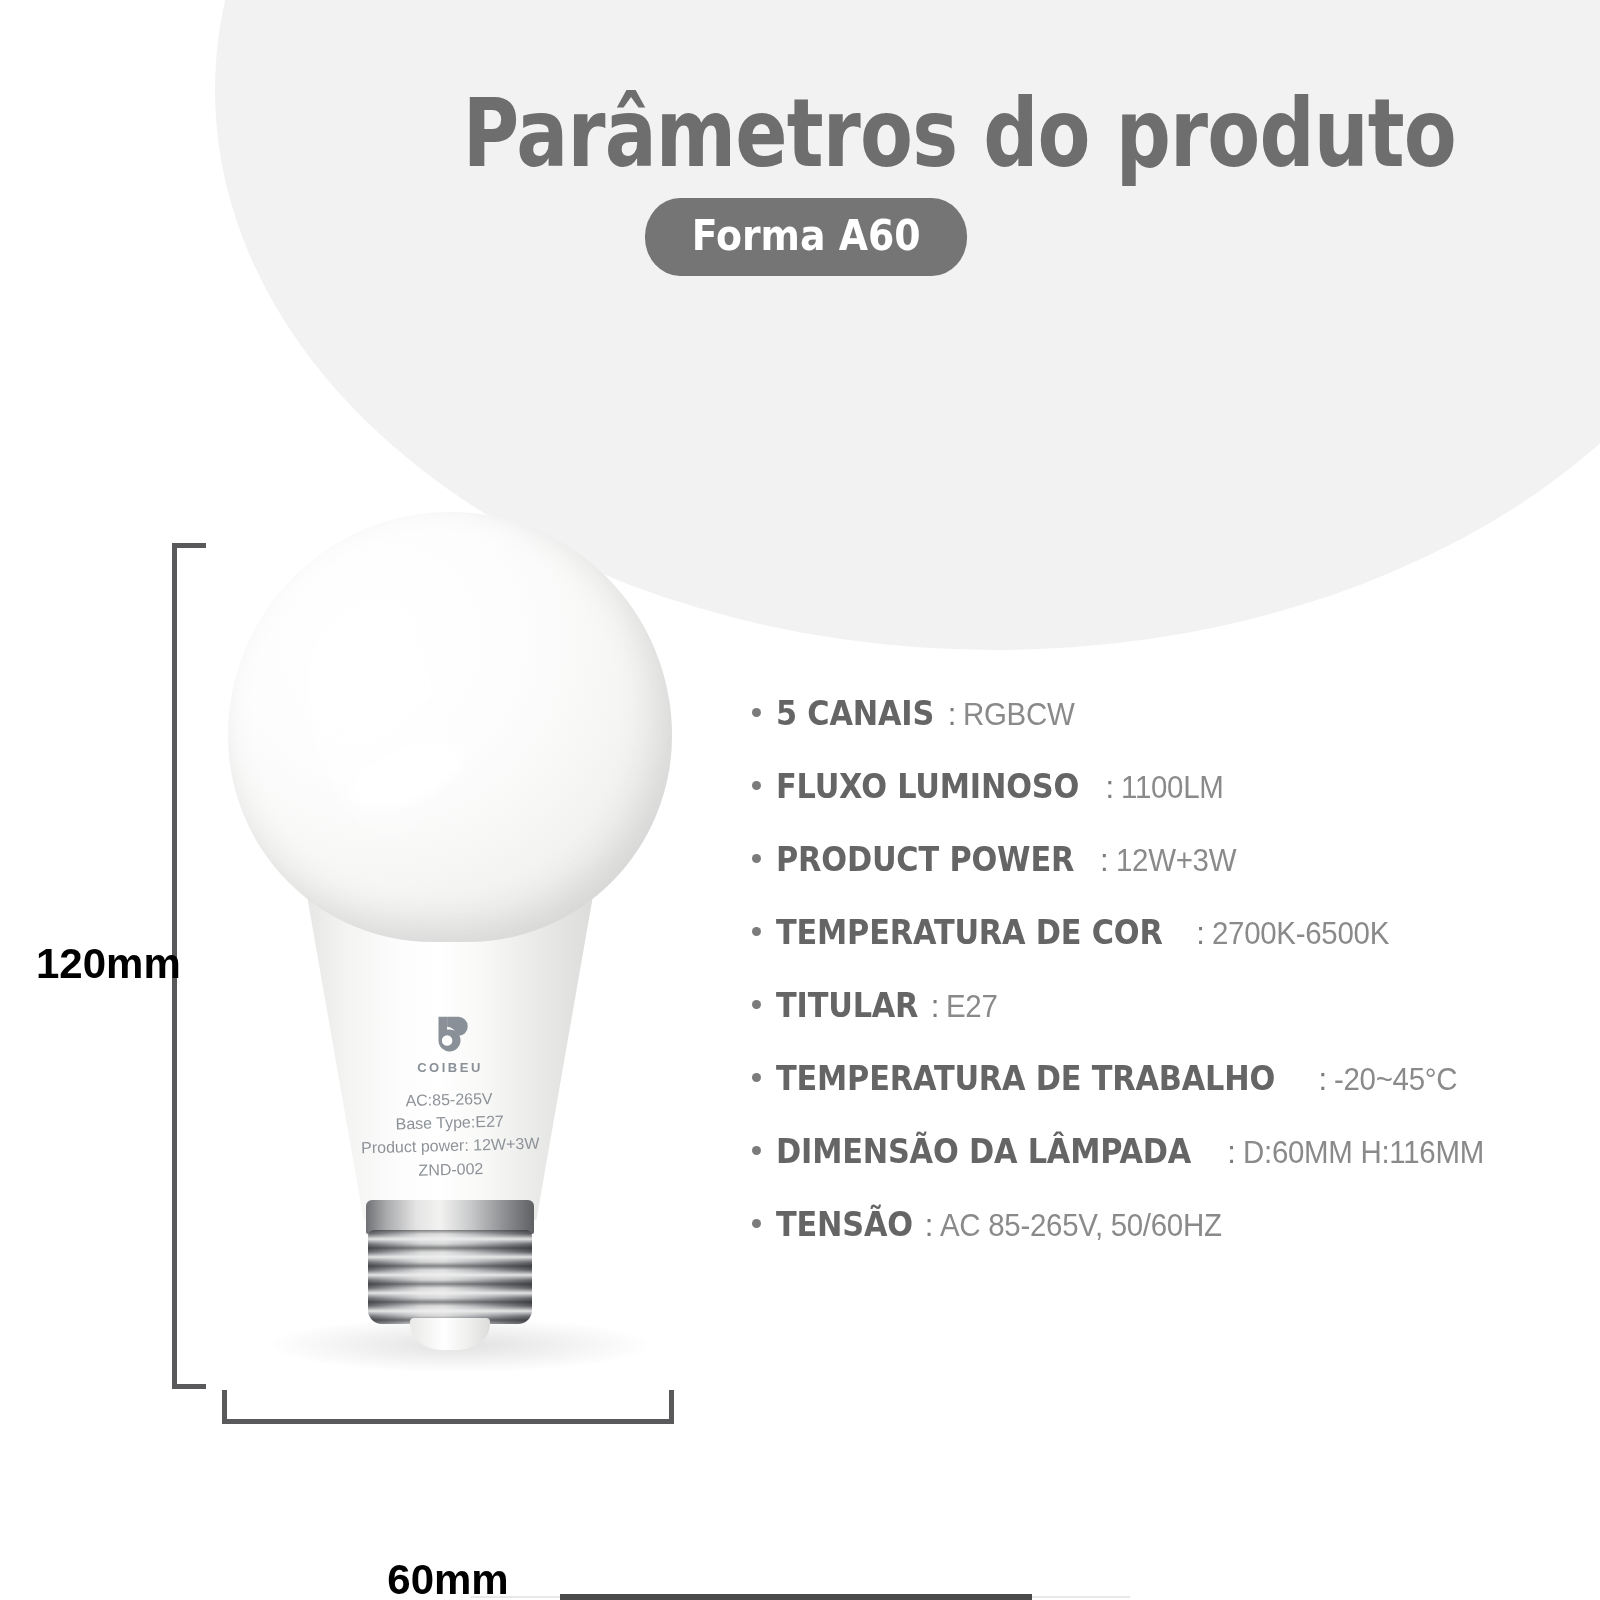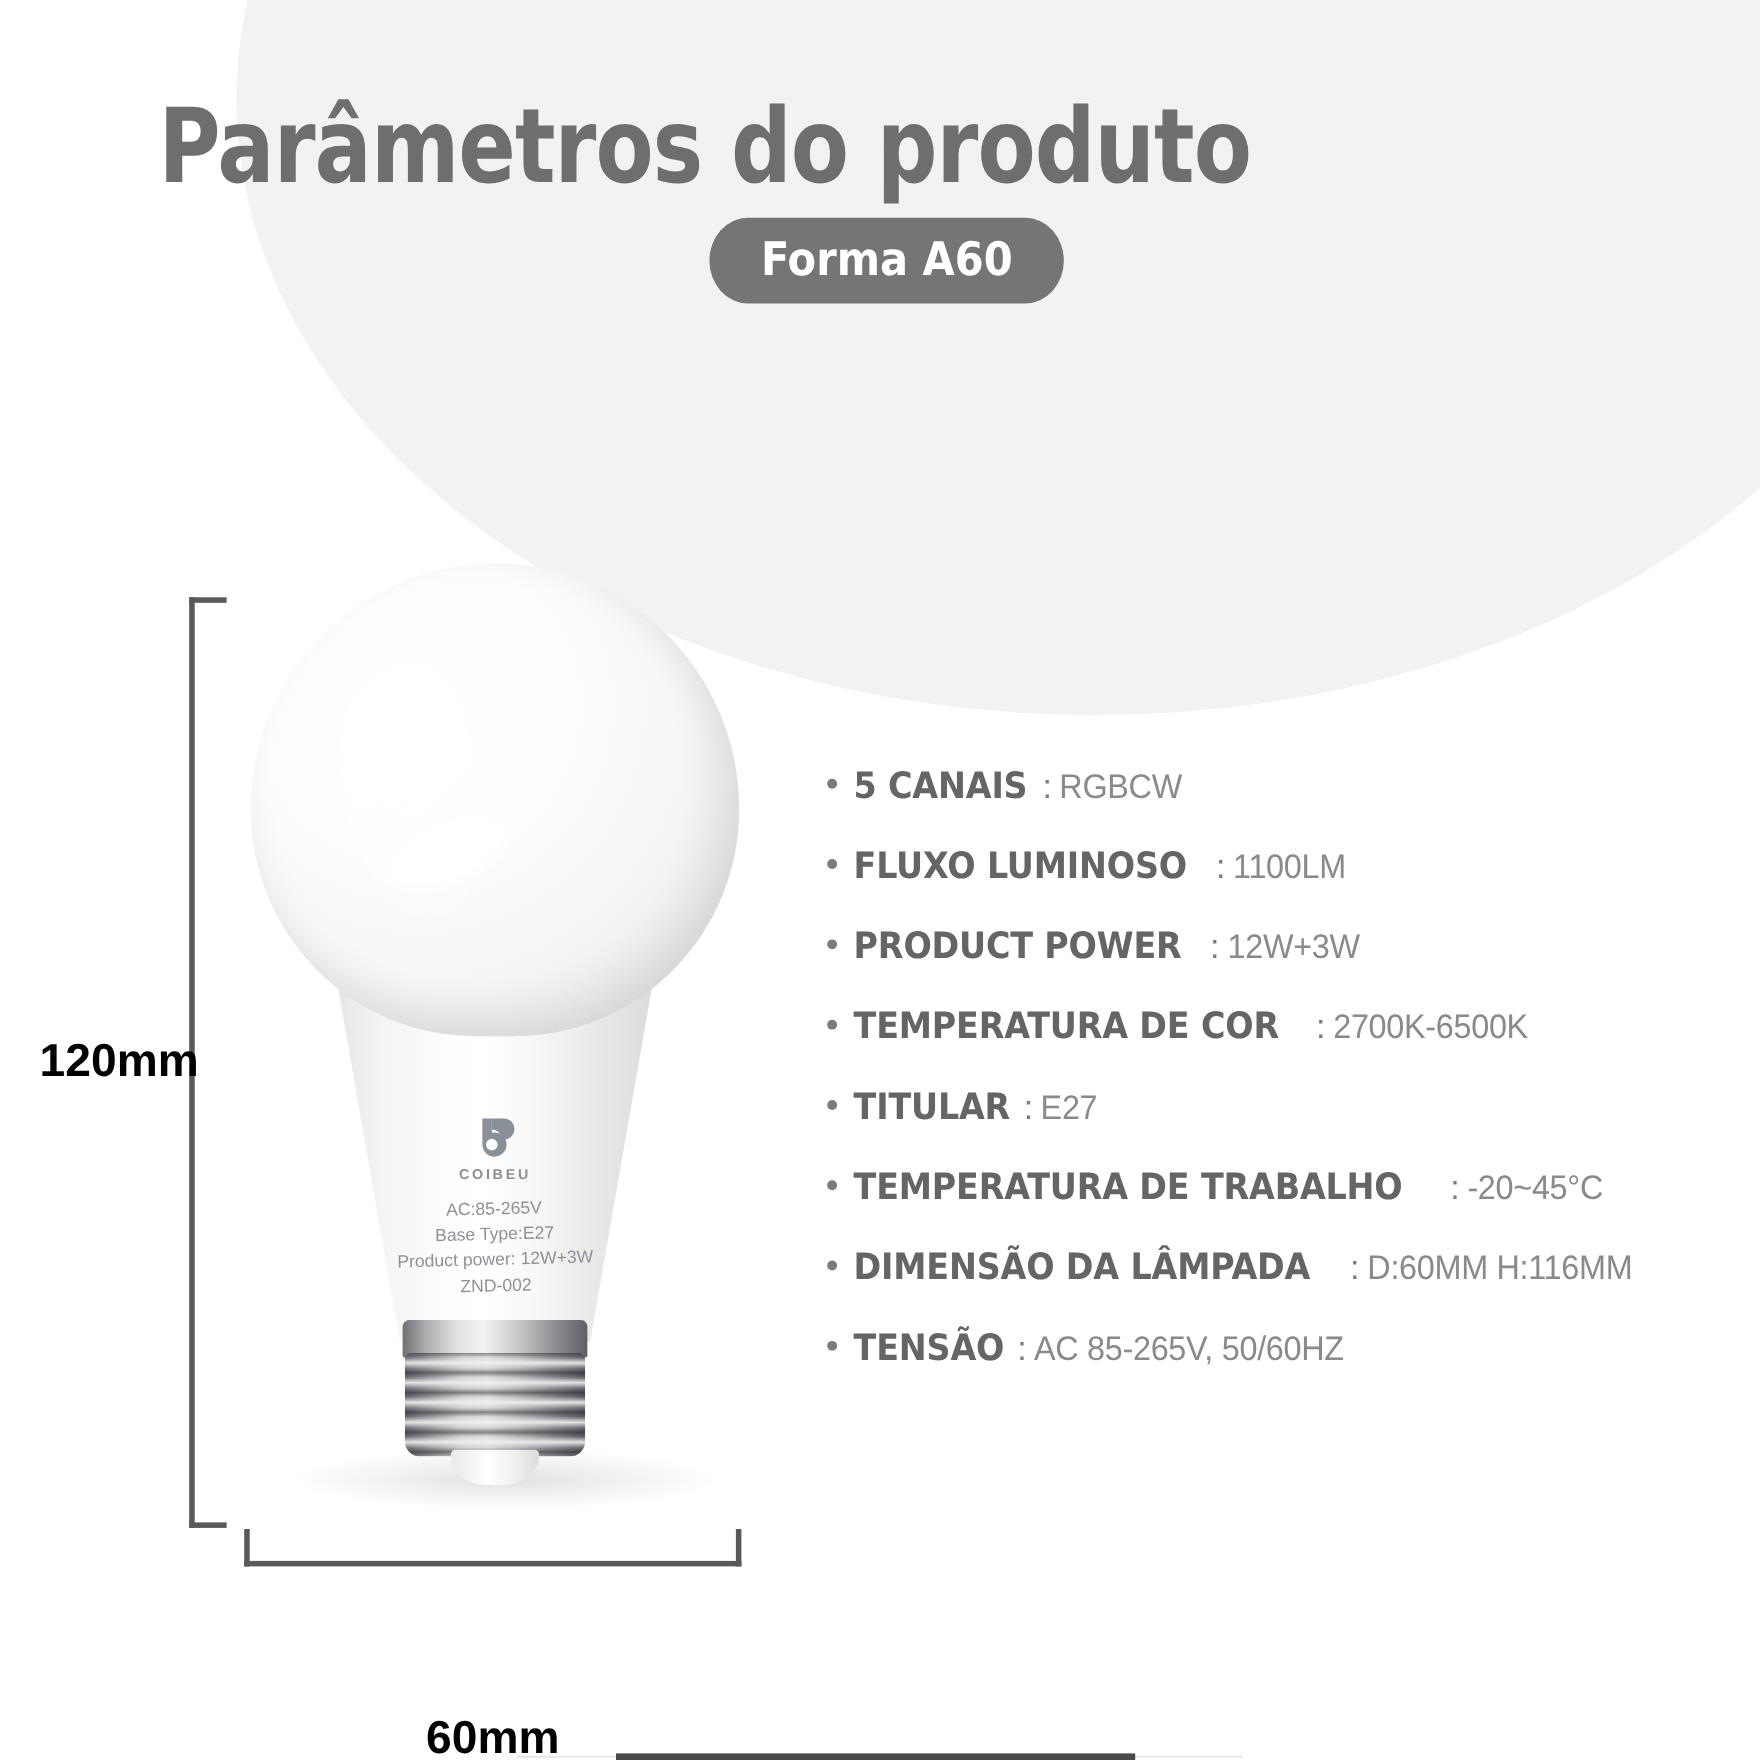--- a/index.html
+++ b/index.html
@@ -30,21 +30,21 @@
     z-index: 0;
   }
 
   
   .header {
     position: absolute;
     left: 0;
     top: 0;
     width: 1600px;
     z-index: 3;
-    text-align: left;
+    text-align: right;
   }
   .page-title {
     margin: 0;
     padding-top: 86px;
     font-family: "DejaVu Sans", "Liberation Sans", sans-serif;
     font-size: 94px;
     line-height: 1.02;
     font-weight: 700;
     color: #6e6e6e;
     letter-spacing: -1px;

